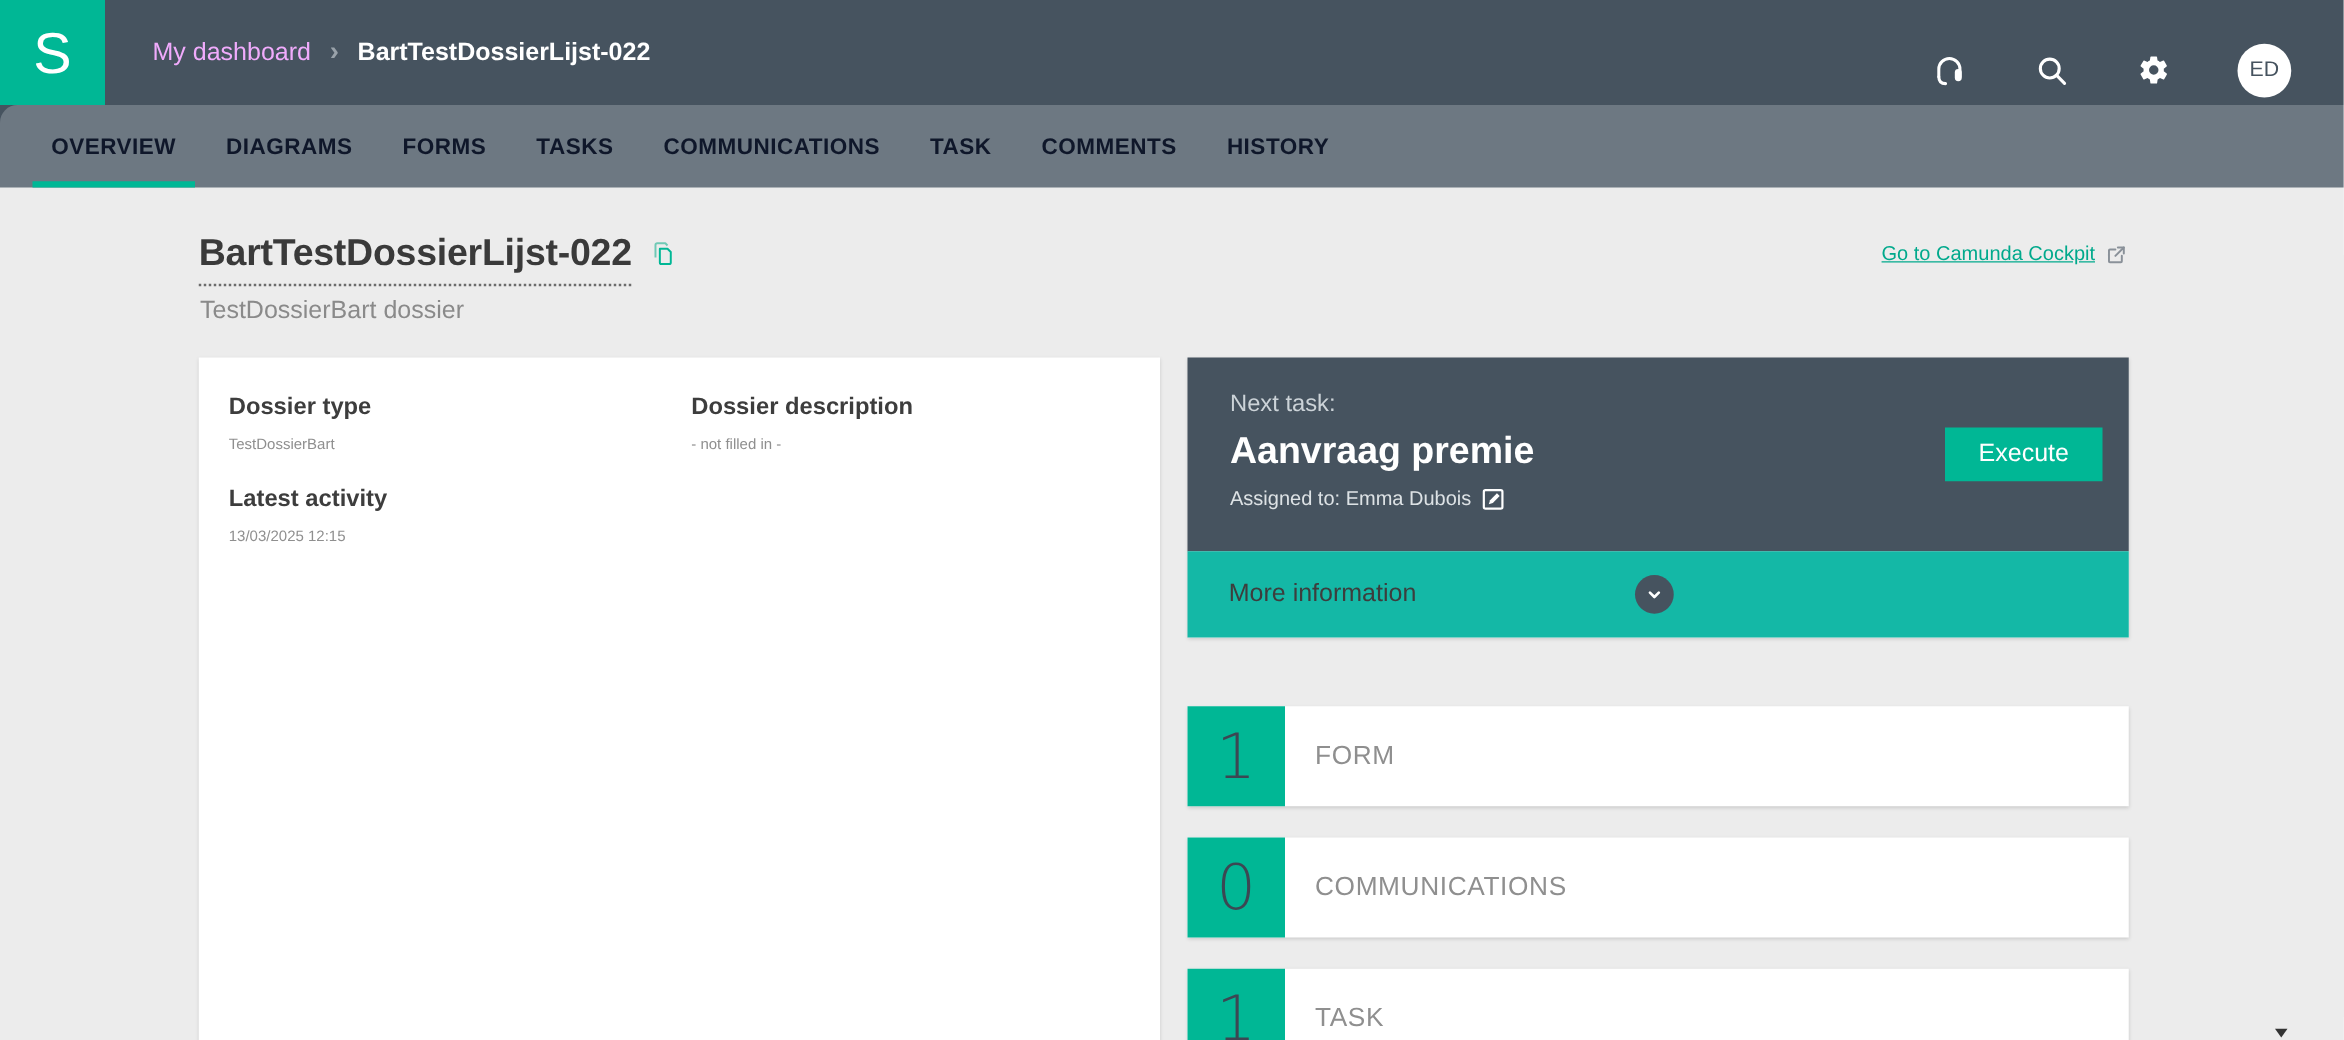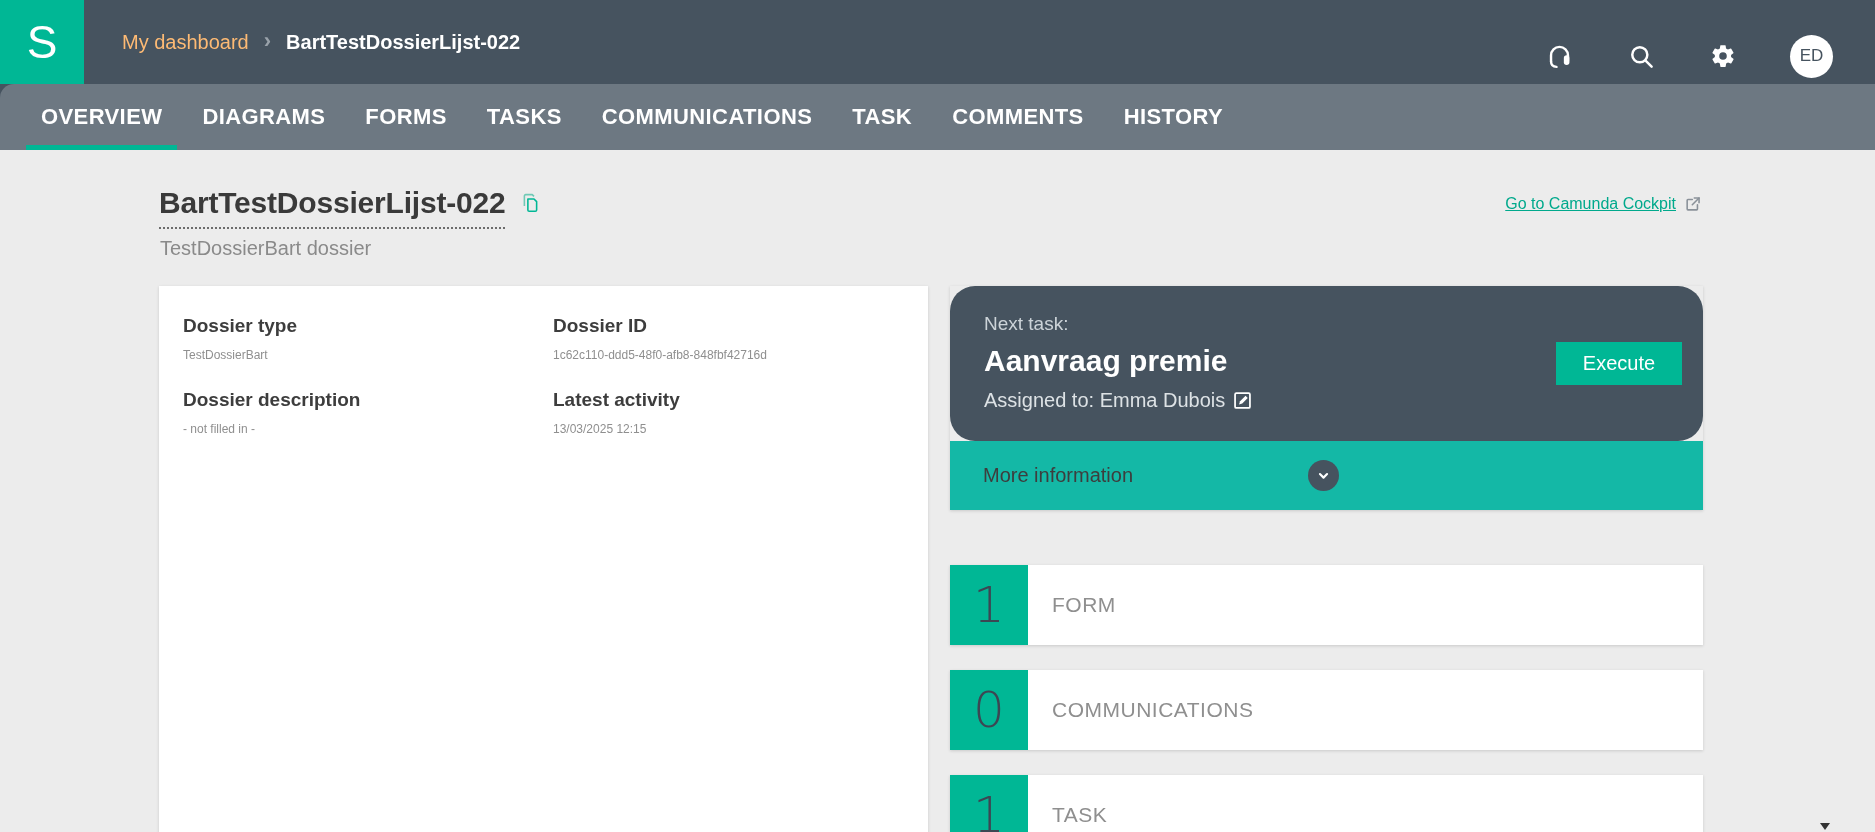--- a/index.html
+++ b/index.html
@@ -4,54 +4,54 @@
 <style>
   * { margin:0; padding:0; box-sizing:border-box; }
   html,body { width:1875px; height:832px; }
   body { font-family:"Liberation Sans", sans-serif; }
   .app { position:relative; width:1875px; height:832px; background:#ececec; overflow:hidden; }
 
   
   .header { position:absolute; top:0; left:0; width:100%; height:84px; background:#46535f; display:flex; align-items:center; z-index:3; }
   .logo { width:84px; height:84px; background:#00b795; color:#fff; font-size:46px; font-weight:400; display:flex; align-items:center; justify-content:center; flex:0 0 auto; cursor:pointer; }
   .breadcrumb { margin-left:38px; display:flex; align-items:center; gap:15px; font-size:20px; }
-  .crumb-root { color:#fdba74; cursor:pointer; }
+  .crumb-root { color:#f0abfc; cursor:pointer; }
   .crumb-sep { color:#99a2aa; font-size:22px; font-weight:700; line-height:1; padding-bottom:3px; }
   .crumb-current { color:#ffffff; font-weight:700; }
   .header-actions { position:absolute; right:42px; top:14px; height:84px; display:flex; align-items:center; gap:52px; }
   .hicon { width:30px; height:30px; display:flex; align-items:center; justify-content:center; background:none; border:none; cursor:pointer; }
   .avatar { width:43px; height:43px; border-radius:50%; background:#ffffff; color:#46535f; font-size:17px; font-weight:400; display:flex; align-items:center; justify-content:center; cursor:pointer; }
 
   
   .corner-fill { position:absolute; top:84px; left:0; width:30px; height:30px; background:#46535f; z-index:1; }
   .tabbar { position:absolute; top:84px; left:0; width:100%; height:66px; background:#6d7882; border-top-left-radius:14px; display:flex; align-items:stretch; padding-left:39px; gap:36px; z-index:2; }
-  .tab { color:#ffffff; font-size:22px; font-weight:600; letter-spacing:0.4px; display:flex; align-items:center; position:relative; padding:0 2px; cursor:pointer; }
+  .tab { color:#0f172a; font-size:18px; font-weight:600; letter-spacing:0.4px; display:flex; align-items:center; position:relative; padding:0 2px; cursor:pointer; }
   .tab.active::after { content:""; position:absolute; left:-13px; right:-13px; bottom:0; height:5px; background:#00b795; }
 
   
   .title-row { position:absolute; top:186px; left:159px; width:1544px; display:flex; justify-content:space-between; align-items:flex-start; }
   .title-wrap { display:flex; align-items:flex-start; gap:15px; }
   .page-title { font-size:30px; font-weight:600; color:#3a3a3a; letter-spacing:-0.2px; border-bottom:2px dotted #6c6c6c; padding-bottom:7px; cursor:pointer; }
   .copy-btn { background:none; border:none; cursor:pointer; margin-top:6px; }
   .cockpit { display:flex; align-items:center; gap:8px; margin-top:8px; cursor:pointer; text-decoration:none; }
   .cockpit-text { color:#00a98c; font-size:16px; text-decoration:underline; }
   .subtitle { position:absolute; top:237px; left:160px; font-size:20px; color:#8a8a8a; }
 
   
   .details-card { position:absolute; top:286px; left:159px; width:769px; height:560px; background:#fff; box-shadow:0 1px 3px rgba(0,0,0,0.15); padding:29px 24px; }
   .fields-grid { display:grid; grid-template-columns:370px auto; row-gap:23px; }
   .field-label { font-size:19px; font-weight:700; color:#3d3d3d; margin-bottom:9px; }
   .field-value { font-size:12px; color:#8f8f8f; line-height:1.65; max-width:300px; overflow-wrap:break-word; }
 
   
   .task-card { position:absolute; top:286px; left:950px; width:753px; box-shadow:0 1px 3px rgba(0,0,0,0.15); }
-  .task-dark { height:155px; background:#46535f; padding:27px 34px; position:relative;border-radius:25px; }
+  .task-dark { height:155px; background:#46535f; padding:27px 34px; position:relative; }
   .next-label { font-size:19px; color:#ccd3d8; }
   .task-name { font-size:30px; font-weight:700; color:#ffffff; margin-top:9px; }
-  .assigned { font-size:20px; color:#dde2e5; margin-top:11px; display:flex; align-items:center; gap:7px; }
+  .assigned { font-size:16px; color:#dde2e5; margin-top:11px; display:flex; align-items:center; gap:7px; }
   .execute-btn { position:absolute; right:21px; top:56px; width:126px; height:43px; background:#00b795; color:#fff; font-size:20px; border:none; cursor:pointer; font-family:inherit; }
   .more-info { height:69px; background:#14b8a6; position:relative; display:flex; align-items:center; padding-left:33px; }
   .more-info-text { font-size:20px; color:#3d3d3d; }
   .chevron-btn { position:absolute; left:358px; top:19px; width:31px; height:31px; border-radius:50%; background:#46535f; border:none; display:flex; align-items:center; justify-content:center; cursor:pointer; }
 
   
   .counters { position:absolute; top:565px; left:950px; width:753px; }
   .counter-row { display:flex; height:80px; margin-bottom:25px; background:#fff; box-shadow:0 1px 3px rgba(0,0,0,0.15); cursor:pointer; }
   .counter-badge { width:78px; flex:0 0 auto; background:#00b795; display:flex; align-items:center; justify-content:center; font-size:50px; font-weight:300; color:#3c4753; font-family:"DejaVu Sans", sans-serif; }
   .counter-label { display:flex; align-items:center; padding-left:24px; font-size:21px; color:#8f8f8f; letter-spacing:0.5px; }
@@ -132,24 +132,20 @@
   </div>
   <div class="subtitle">TestDossierBart dossier</div>
 
   <section class="details-card">
     <div class="fields-grid">
       <div class="field">
         <div class="field-label">Dossier type</div>
         <div class="field-value">TestDossierBart</div>
       </div>
       <div class="field">
-        <div class="field-label">Dossier ID</div>
-        <div class="field-value">1c62c110-ddd5-48f0-afb8-848fbf42716d</div>
-      </div>
-      <div class="field">
         <div class="field-label">Dossier description</div>
         <div class="field-value">- not filled in -</div>
       </div>
       <div class="field">
         <div class="field-label">Latest activity</div>
         <div class="field-value">13/03/2025 12:15</div>
       </div>
     </div>
   </section>
 

